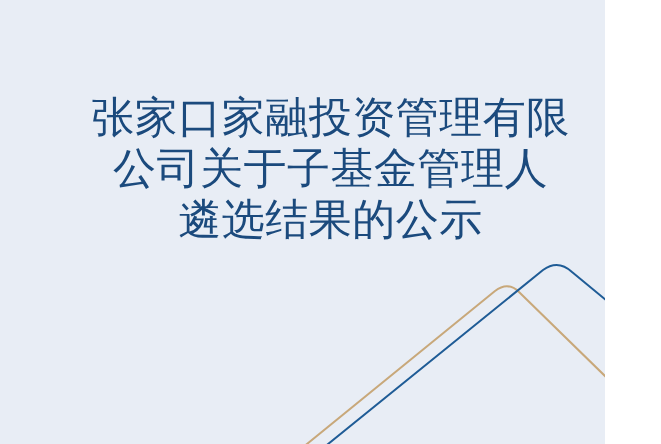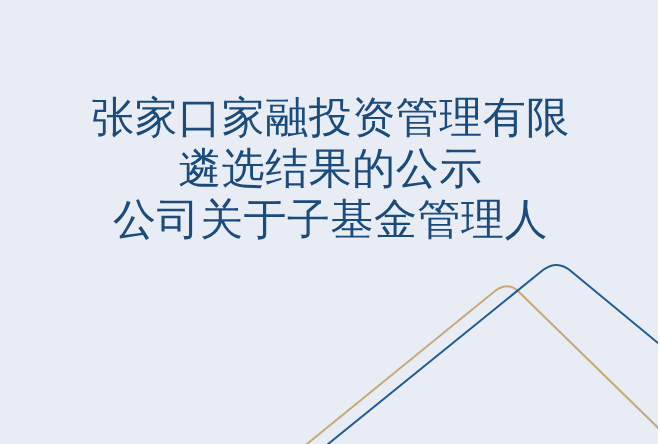--- a/index.html
+++ b/index.html
@@ -9,21 +9,21 @@
 
   body {
     width: 661px;
     height: 444px;
     overflow: hidden;
     font-family: "Liberation Sans", "DejaVu Sans", sans-serif;
   }
 
   #announcement-card {
     position: relative;
-    width: 658px;
+    width: 605px;
     height: 444px;
     background: #e8edf5;
     overflow: hidden;
     box-sizing: border-box;
   }
 
   
   #mountain-decoration {
     position: absolute;
     left: 0;
@@ -61,17 +61,17 @@
 
   <svg id="mountain-decoration" viewBox="0 0 661 444" width="661" height="444" xmlns="http://www.w3.org/2000/svg">
 
     <path d="M 275 470 L 495 291 Q 508 281 519 292 L 690 459" fill="none" stroke="#c8a87a" stroke-width="2" stroke-linecap="round" stroke-linejoin="round"></path>
 
     <path d="M 296 470 L 543 270 Q 558 259 572 272 L 692 371" fill="none" stroke="#1f5c96" stroke-width="2" stroke-linecap="round" stroke-linejoin="round"></path>
   </svg>
 
   <div id="title-block">
     <span class="title-line">张家口家融投资管理有限</span>
+    <span class="title-line">公司关于子基金管理人</span>
     <span class="title-line">遴选结果的公示</span>
-    <span class="title-line">公司关于子基金管理人</span>
   </div>
 
 </div>
 
 </body></html>

